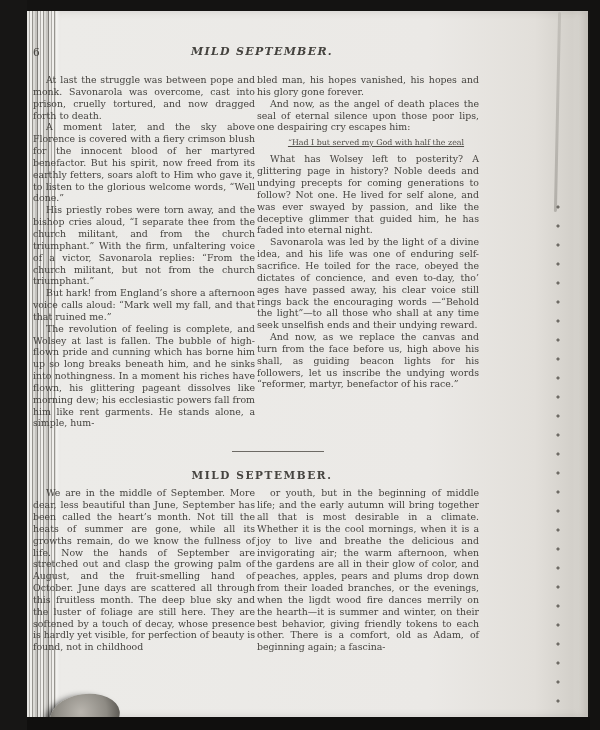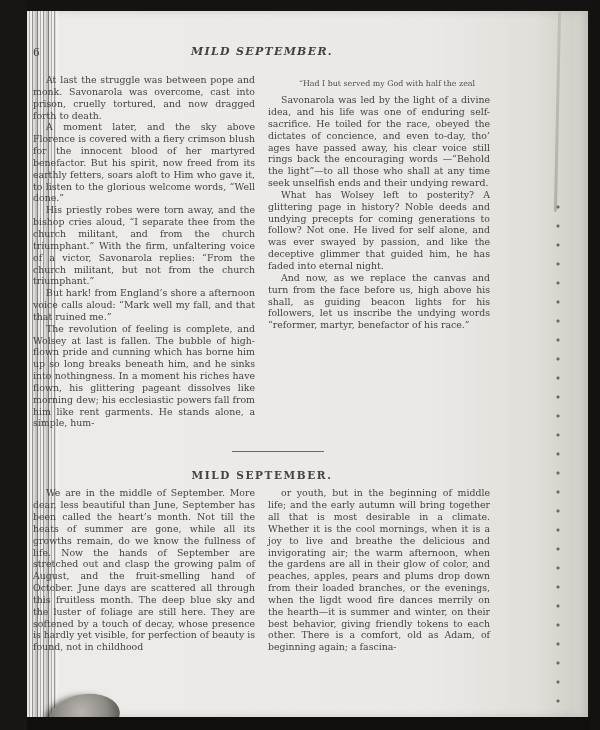--- a/index.html
+++ b/index.html
@@ -47,30 +47,30 @@
   .frame-left{position:absolute;left:0;top:0;width:27px;height:730px;background:#171615;}
 
   
   .print{position:absolute;left:33px;top:44px;width:458px;color:#45433f;}
   .header-row{position:relative;height:24px;}
   .page-number{position:absolute;left:0;top:2px;font-size:10.5px;}
   .running-head{
     position:absolute;left:0;right:0;top:1px;text-align:center;
     font-style:italic;font-weight:600;font-size:11px;letter-spacing:1.3px;
   }
-  .cols{display:flex;gap:13px;margin-top:6px;}
+  .cols{display:flex;gap:2px;margin-top:6px;}
   .col{width:222px;font-size:9.4px;line-height:11.85px;text-align:justify;
        text-justify:inter-word;}
   .col p{margin:0;text-indent:13px;}
   .cont p:first-child{text-indent:0;}
   .quote-block{
     margin:5px 6px 5px 22px;font-size:7.9px;line-height:10.2px;
     text-align:center;color:#504d48;
   }
-  .quote-block div{white-space:nowrap;}
+  .quote-block div{white-space:nowrap;text-decoration:underline;}
   .section-rule{
     width:92px;height:1px;background:#6d6a65;border:none;
     margin:22px auto 0 auto;position:relative;left:16px;
   }
   .section-heading{
     text-align:center;font-weight:bold;font-size:10.5px;
     letter-spacing:1.6px;margin-top:17px;
   }
   .cols.second{margin-top:6px;}
   .final-italic{}
@@ -92,29 +92,31 @@
     <div class="col">
         <p>At last the struggle was between pope and monk.  Savonarola was overcome, cast into prison, cruelly tortured, and now dragged forth to death.</p>
         <p>A moment later, and the sky above Florence is covered with a fiery crimson blush for the innocent blood of her martyred benefactor.  But his spirit, now freed from its earthly fetters, soars aloft to Him who gave it, to listen to the glorious welcome words, “Well done.”</p>
         <p>His priestly robes were torn away, and the bishop cries aloud, “I separate thee from the church militant, and from the church triumphant.”  With the firm, unfaltering voice of a victor, Savonarola replies:  “From the church militant, but not from the church triumphant.”</p>
         <p>But hark!  from England’s shore a afternoon voice calls aloud:  “Mark well my fall, and that that ruined me.”</p>
         <p>The revolution of feeling is complete, and Wolsey at last is fallen.  The bubble of high-flown pride and cunning which has borne him up so long breaks beneath him, and he sinks into nothingness.  In a moment his riches have flown, his glittering pageant dissolves like morning dew; his ecclesiastic powers fall from him like rent garments.  He stands alone, a simple, hum-</p>
       </div>
 
     <div class="col">
       <div class="cont">
+          <p>bled man, his hopes vanished, his hopes and his glory gone forever.</p>
+          <p>And now, as the angel of death places the seal of eternal silence upon those poor lips, one despairing cry escapes him:</p>
         </div>
 
       <div class="quote-block">
           <div>“Had I but served my God with half the zeal</div>
         </div>
 
       <div>
+          <p>What has Wolsey left to posterity?  A glittering page in history?  Noble deeds and undying precepts for coming generations to follow?  Not one.  He lived for self alone, and was ever swayed by passion, and like the deceptive glimmer that guided him, he has faded into eternal night.</p>
           <p>Savonarola was led by the light of a divine idea, and his life was one of enduring self-sacrifice.  He toiled for the race, obeyed the dictates of concience, and even to-day, tho’ ages have passed away, his clear voice still rings back the encouraging words —“Behold the light”—to all those who shall at any time seek unselfish ends and their undying reward.</p>
-          <p>What has Wolsey left to posterity?  A glittering page in history?  Noble deeds and undying precepts for coming generations to follow?  Not one.  He lived for self alone, and was ever swayed by passion, and like the deceptive glimmer that guided him, he has faded into eternal night.</p>
         </div>
 
       <p><span>And now, as we replace the canvas and turn from the face before us, high above his shall, as guiding beacon lights for his followers, let us inscribe the undying words </span><span class="final-italic">“reformer, martyr, benefactor of his race.”</span></p>
     </div>
   </div>
 
   <hr class="section-rule">
 
   <div class="section-heading">MILD SEPTEMBER.</div>
 

